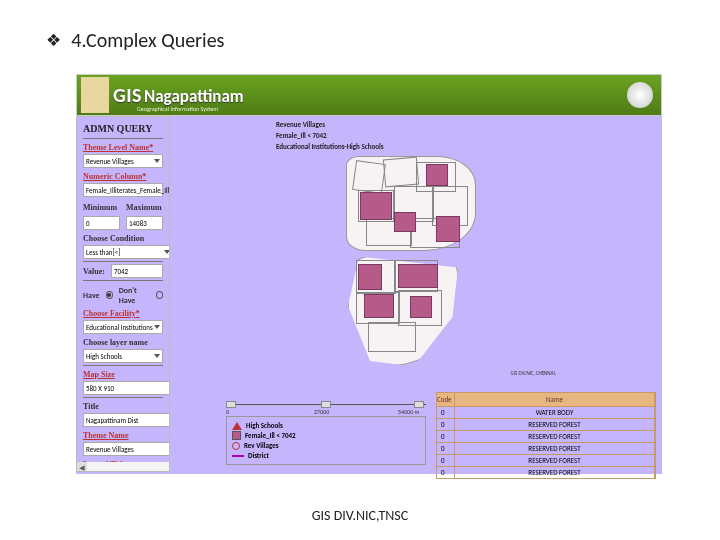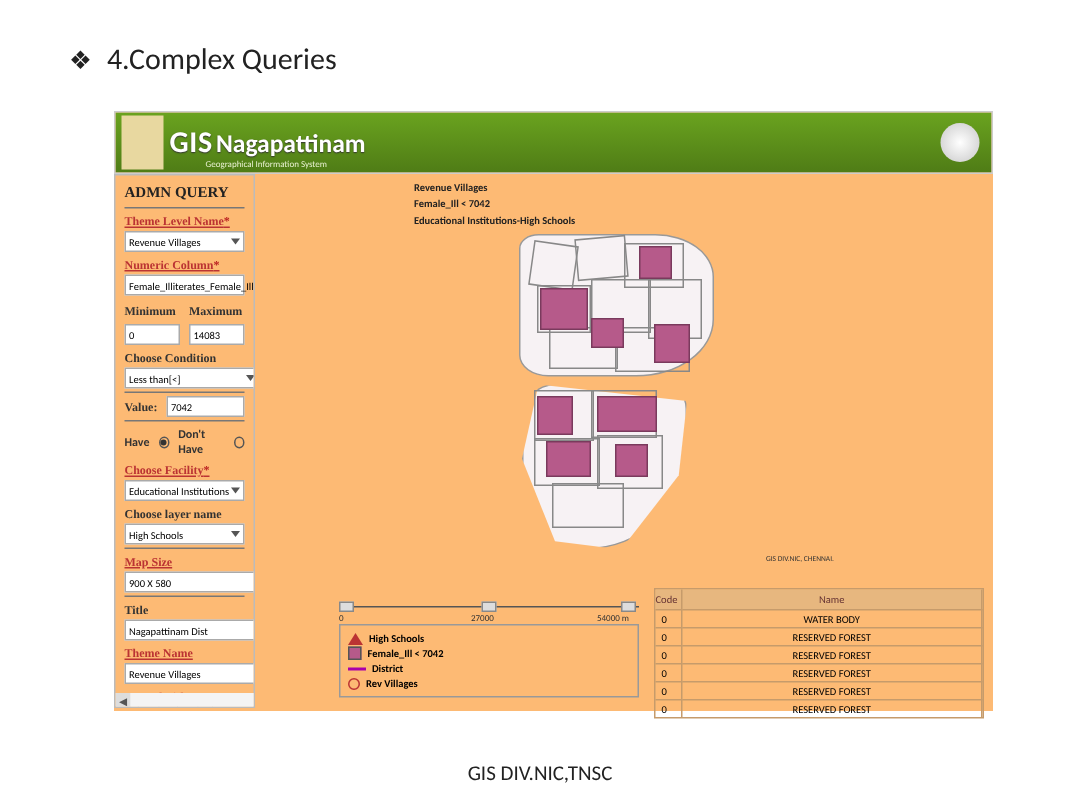--- a/index.html
+++ b/index.html
@@ -3,21 +3,21 @@
 <meta charset="utf-8">
 <style>
   * { box-sizing: border-box; margin: 0; padding: 0; font-family: Calibri, Arial, sans-serif; }
   html, body { width: 720px; height: 540px; background: #fff; }
 
   .slide { position: relative; width: 720px; height: 540px; padding: 28px 24px 0 46px; }
 
   .bullet-row { display: flex; align-items: center; gap: 10px; font-size: 20px; color: #222; margin-bottom: 18px; }
   .bullet-glyph { font-size: 17px; color: #222; }
 
-  .app { position: absolute; left: 76px; top: 74px; width: 586px; height: 400px; background: #fdba74; }
+  .app { position: absolute; left: 76px; top: 74px; width: 586px; height: 400px; background: #c4b5fd; }
 
   .banner { position: relative; height: 42px; background: linear-gradient(#6aa31f,#4f7c16); display: flex; align-items: center; border: 1px solid #ccc; }
   .banner .logo-emblem { width: 28px; height: 36px; background: #e8d8a0; margin: 0 4px; display:flex; align-items:center; justify-content:center; font-size:7px; color:#8a6; }
   .banner .gis-title { display:flex; align-items:baseline; gap:2px; font-family: Georgia, serif; }
   .banner .gis-title .g1 { color:#fff; font-size:20px; font-weight:bold; letter-spacing:.5px; text-shadow:0 1px 1px #333;}
   .banner .gis-title .g2 { color:#fff; font-size:17px; font-weight:bold; text-shadow:0 1px 1px #333;text-align:right;}
   .banner .sub { font-size:6px; color:#e8f0d0; position:absolute; left:60px; top:30px;}
   .banner .tn-logo { width: 26px; height: 26px; border-radius: 50%; background: radial-gradient(#fff,#c7c7c7); margin-left: auto; margin-right: 8px; }
   .banner .right-block { display:flex; flex-direction:column; align-items:flex-end; gap:2px; margin-right:6px;}
   .banner .pill { background:#c33; color:#fff; font-size:6px; padding:1px 6px; border-radius:3px;}
@@ -163,21 +163,21 @@
 
         <div class="lbl">Choose layer name</div>
         <div class="fld">
             <span>High Schools</span>
             <span class="caret"></span>
           </div>
         <hr class="sep">
 
         <div class="lbl link">Map Size</div>
         <div class="fld" style="width:100px">
-            <span>900 X 580</span>
+            <span>580 X 910</span>
           </div>
         <hr class="sep">
 
         <div class="lbl">Title</div>
         <div class="fld" style="width:110px">
             <span>Nagapattinam Dist</span>
           </div>
 
         <div class="lbl link">Theme Name</div>
         <div class="fld" style="width:110px">
@@ -246,26 +246,26 @@
             <div class="legend">
               <div class="row">
                   <span class="sw tri"></span>
                   <b>High Schools</b>
                 </div>
               <div class="row">
                   <span class="sw sq" style="background:#b65a8a"></span>
                   <b>Female_Ill  &lt;  7042</b>
                 </div>
               <div class="row">
+                  <span class="sw dot"></span>
+                  <b>Rev Villages</b>
+                </div>
+              <div class="row">
                   <span class="sw line"></span>
                   <b>District</b>
-                </div>
-              <div class="row">
-                  <span class="sw dot"></span>
-                  <b>Rev Villages</b>
                 </div>
             </div>
           </div>
 
           <div class="table">
             <div class="hd">
               <div class="c0">Code</div>
               <div class="c1">Name</div>
             </div>
             <div id="tbody">

